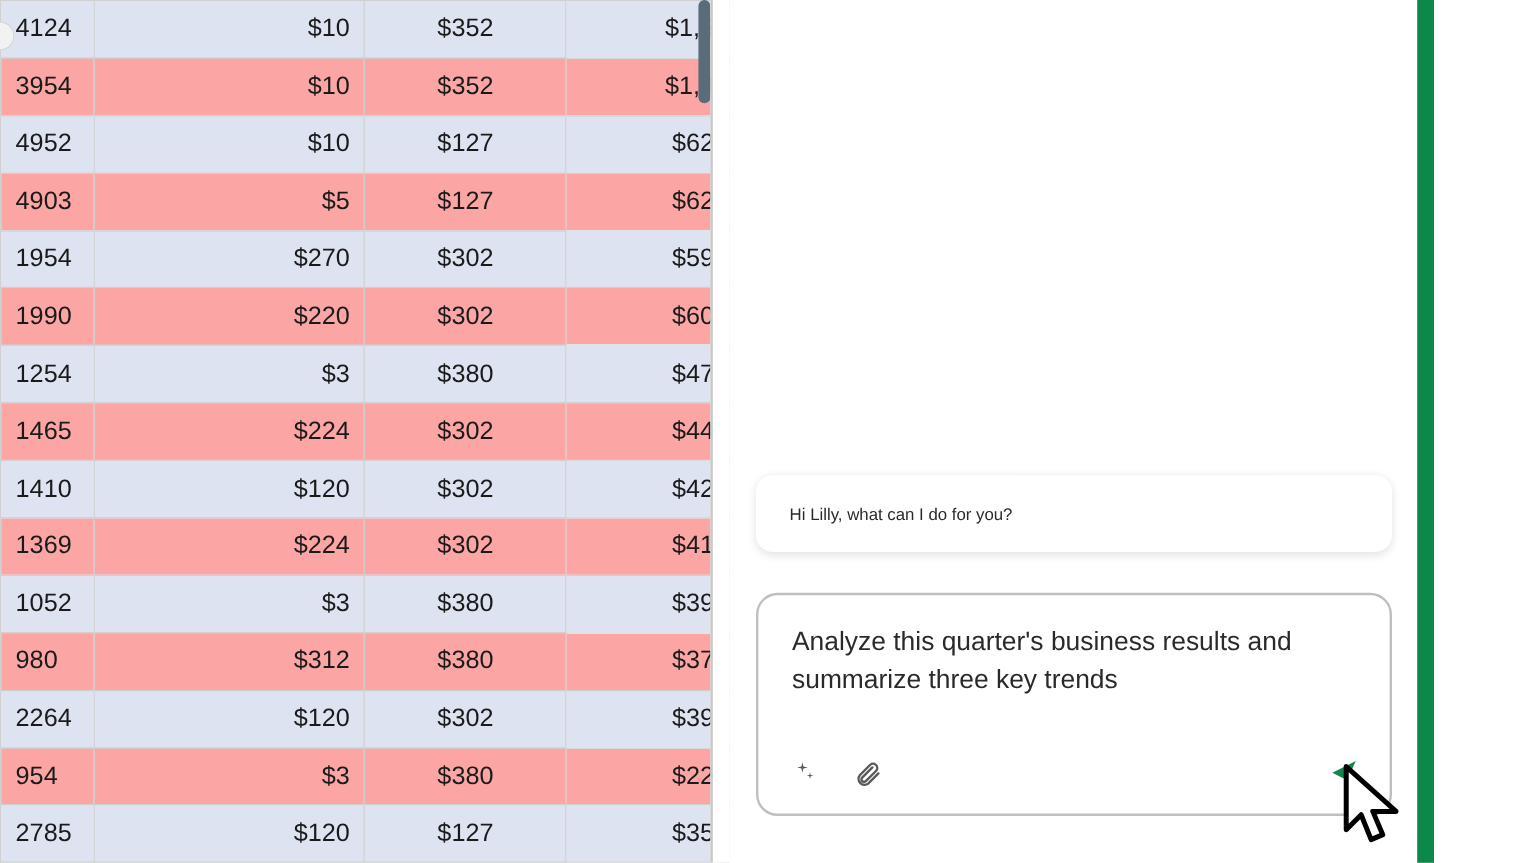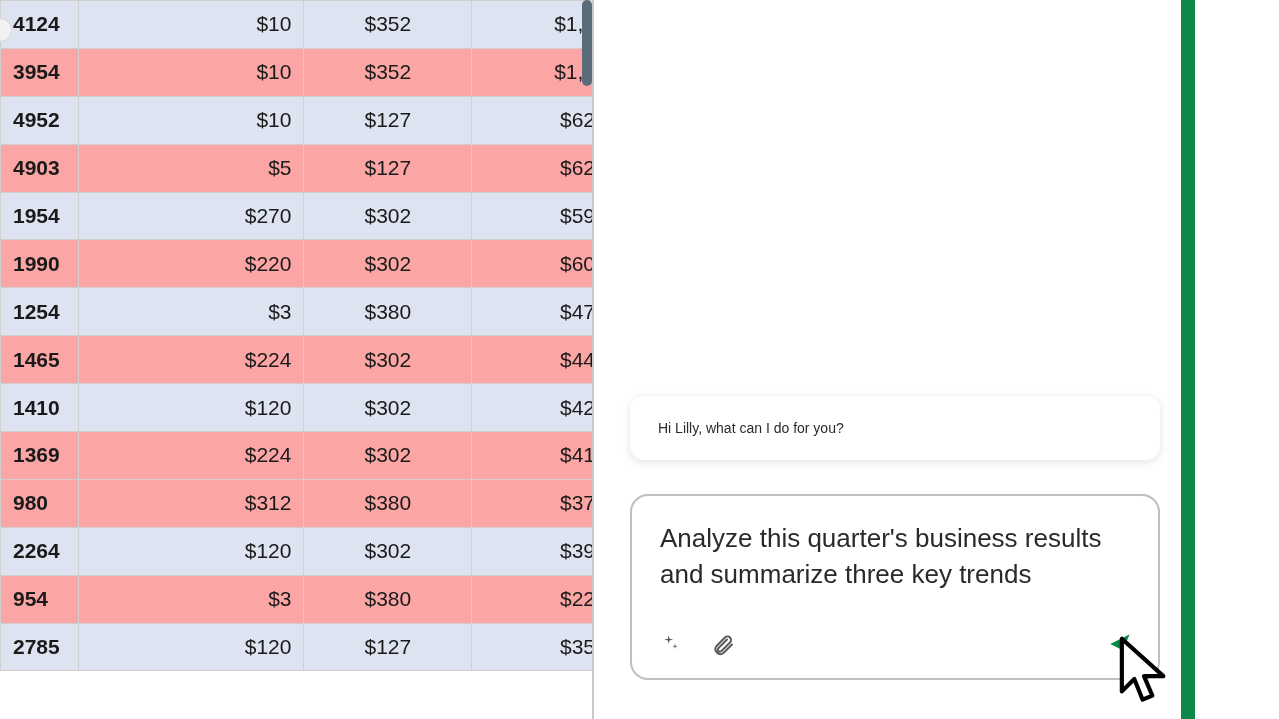--- a/index.html
+++ b/index.html
@@ -40,21 +40,20 @@
       padding: 0 12px;
       font-size: 21px;
       color: #1a1a1a;
       vertical-align: middle;
     }
     .col-a {
       width: 78px;
       text-align: left;
       padding-left: 18px;
       border-left: none;
-      font-weight: bold;
     }
     .col-b {
       width: 226px;
       text-align: right;
       margin-top: 10px;
     }
     .col-c {
       width: 168px;
       text-align: center;
     }
@@ -109,21 +108,21 @@
       left: 22px;
       top: 494px;
       width: 530px;
       height: 186px;
       background: #ffffff;
       border: 2px solid #bfbfbf;
       border-radius: 18px;
       padding: 24px 28px 18px 28px;
     }
     .input-text {
-      font-size: 26px;
+      font-size: 22px;
       color: #2a2a2a;
       line-height: 1.4;
     }
     .input-toolbar {
       position: absolute;
       bottom: 20px;
       left: 28px;
       display: flex;
       gap: 24px;
       align-items: center;
@@ -240,20 +239,26 @@
           <td class="col-a">1410</td>
           <td class="col-b">$120</td>
           <td class="col-c">$302</td>
           <td class="col-d">$42</td>
         </tr>
         <tr class="normal">
           <td class="col-a">1369</td>
           <td class="col-b">$224</td>
           <td class="col-c">$302</td>
           <td class="col-d">$41</td>
+        </tr>
+        <tr class="alt">
+          <td class="col-a">1052</td>
+          <td class="col-b">$3</td>
+          <td class="col-c">$380</td>
+          <td class="col-d">$39</td>
         </tr>
         <tr class="normal">
           <td class="col-a">980</td>
           <td class="col-b">$312</td>
           <td class="col-c">$380</td>
           <td class="col-d">$37</td>
         </tr>
         <tr class="alt">
           <td class="col-a">2264</td>
           <td class="col-b">$120</td>

